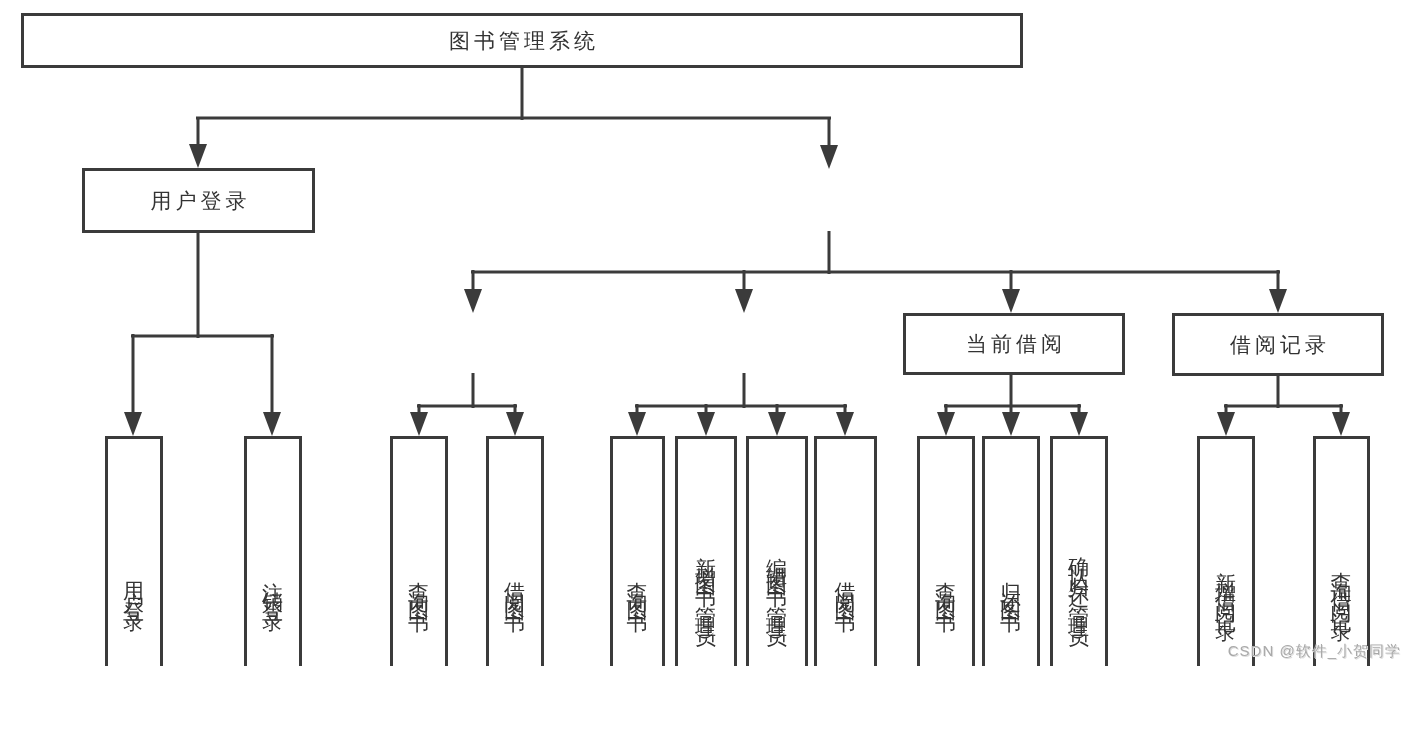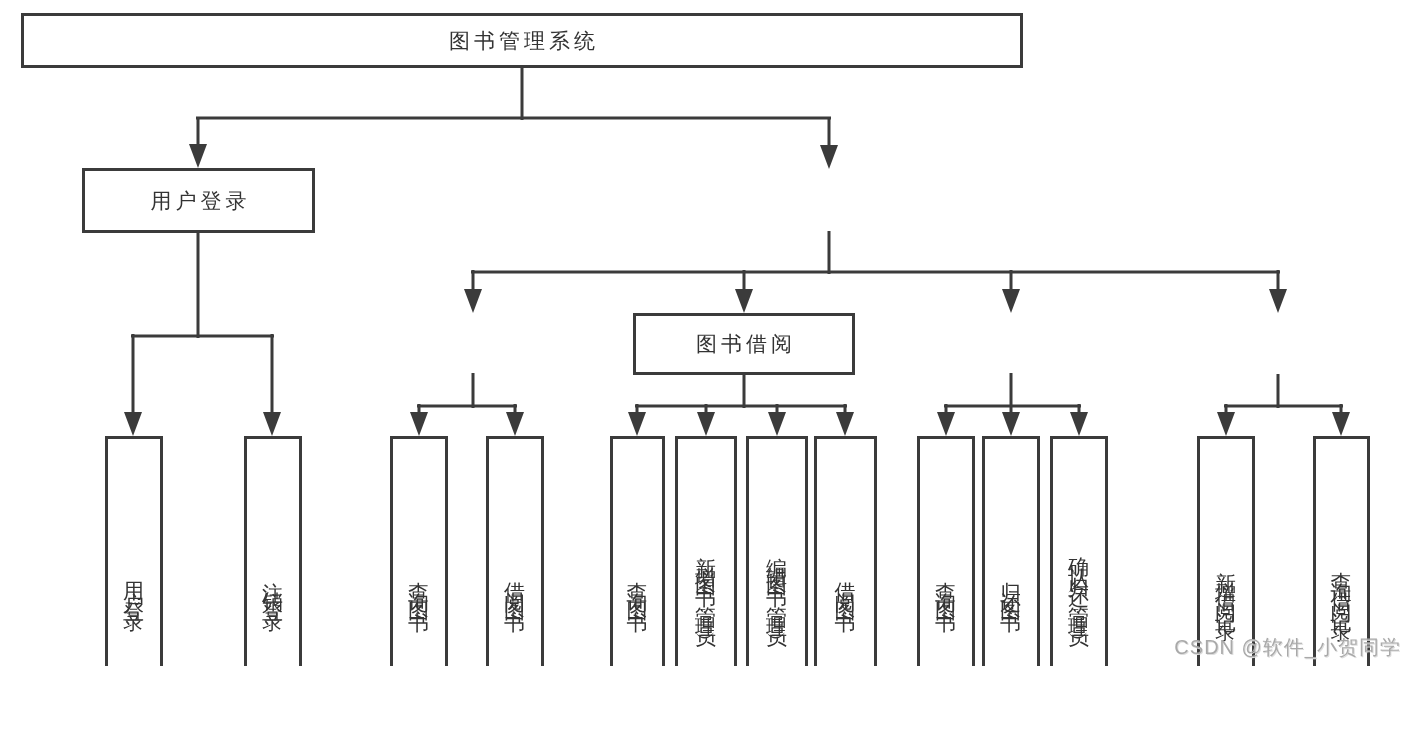--- a/index.html
+++ b/index.html
@@ -32,21 +32,21 @@
     writing-mode:vertical-rl;
     text-orientation:mixed;
     font-size:21px;
     letter-spacing:10px;
     line-height:1;
     color:#333333;
   }
   .watermark{
     position:absolute;
     right:4px;bottom:5px;
-    font-size:20px;
+    font-size:15px;
     color:#a9a9a9;
     letter-spacing:1px;
     text-shadow:1px 1px 0 #dedede;
     white-space:nowrap;
   }
 </style>
 </head>
 <body>
 
 <div class="stage">
@@ -72,22 +72,25 @@
   </svg>
 
   <div class="box h" style="left:21px;top:13px;width:1002px;height:55px">
     <span>图书管理系统</span>
   </div>
 
   <div class="box h" style="left:82px;top:168px;width:233px;height:65px">
     <span>用户登录</span>
   </div>
 
-  <div class="box h" style="left:633px;top:313px;width:222px;height:62px">
-    <span>图书借阅</span>
+  <div class="box h" style="left:903px;top:313px;width:222px;height:62px">
+    <span>当前借阅</span>
+  </div>
+  <div class="box h" style="left:1172px;top:313px;width:212px;height:63px">
+    <span>借阅记录</span>
   </div>
 
   <div class="box v" style="left:105px;top:436px;width:58px;height:298px">
     <span>用户登录</span>
   </div>
   <div class="box v" style="left:244px;top:436px;width:58px;height:298px">
     <span>注销登录</span>
   </div>
 
   <div class="box v" style="left:390px;top:436px;width:58px;height:298px">

